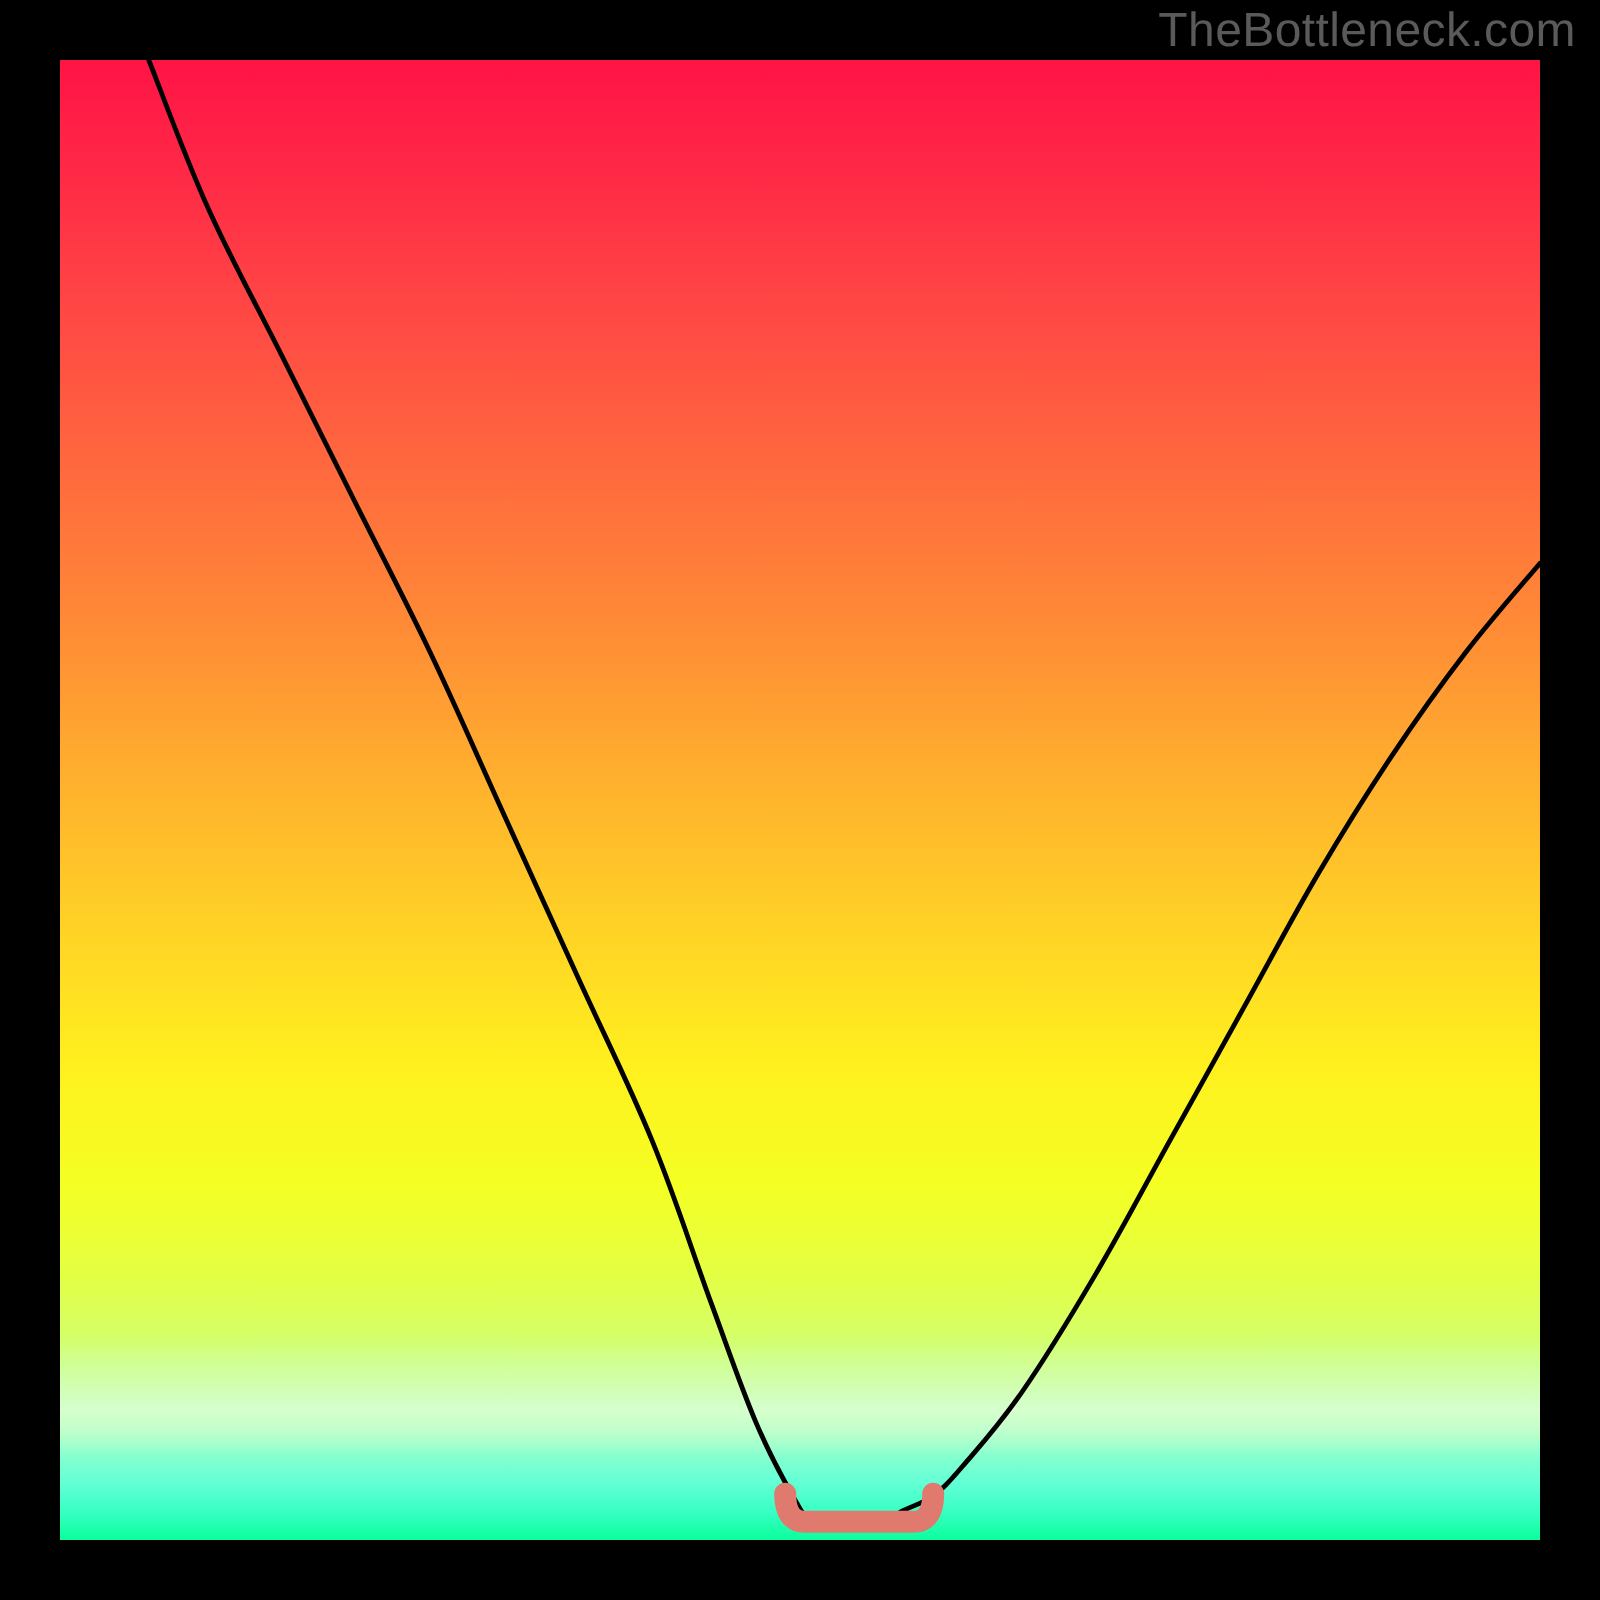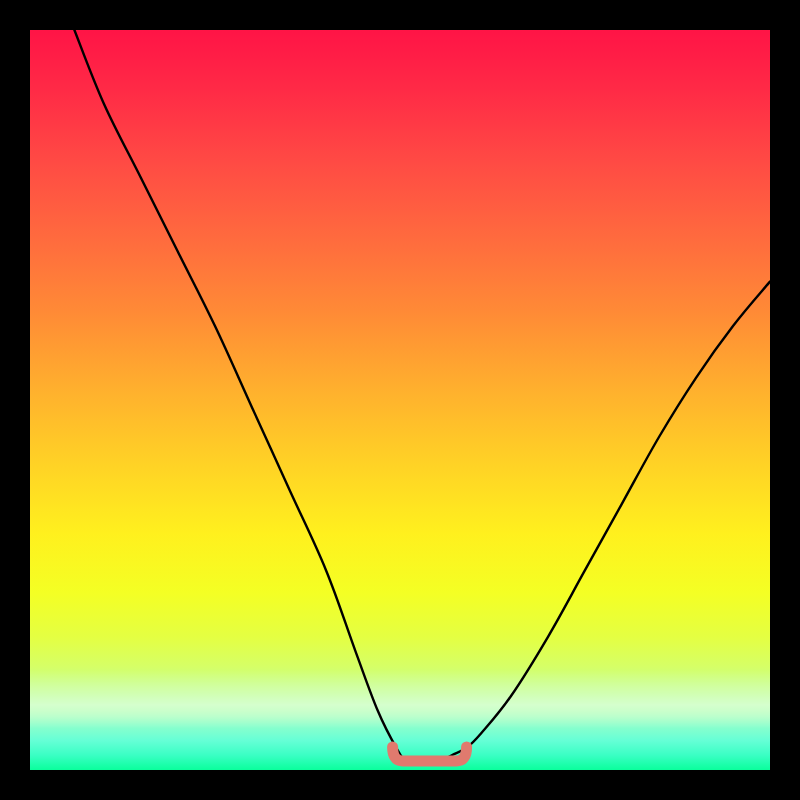--- a/index.html
+++ b/index.html
@@ -83,20 +83,21 @@
     position: absolute;
     inset: 0;
     width: 740px;
     height: 740px;
   }
 </style>
 </head>
 <body>
 
 <div class="frame">
+  <div class="watermark">TheBottleneck.com</div>
 
   <div class="plot">
     <div class="gradient"></div>
     <div class="band"></div>
 
     <svg class="curve" viewBox="0 0 740 740" preserveAspectRatio="none">
       <path id="bottleneck-path" fill="none" stroke="#000000" stroke-width="2.4" stroke-linecap="round" d="M 44.40 0.00 C 49.73 13.32, 62.01 47.36, 74.00 74.00 C 85.99 100.64, 97.68 121.36, 111.00 148.00 C 124.32 174.64, 134.68 195.36, 148.00 222.00 C 161.32 248.64, 171.68 268.03, 185.00 296.00 C 198.32 323.97, 208.68 348.10, 222.00 377.40 C 235.32 406.70, 245.68 429.50, 259.00 458.80 C 272.32 488.10, 284.01 510.90, 296.00 540.20 C 307.99 569.50, 316.28 596.29, 325.60 621.60 C 334.92 646.91, 340.47 663.48, 347.80 680.80 C 355.13 698.12, 360.97 708.48, 366.30 717.80 C 371.63 727.12, 372.74 729.94, 377.40 732.60 C 382.06 735.26, 386.87 732.60, 392.20 732.60 C 397.53 732.60, 401.67 733.93, 407.00 732.60 C 412.33 731.27, 416.47 727.86, 421.80 725.20 C 427.13 722.54, 431.27 721.80, 436.60 717.80 C 441.93 713.80, 443.41 712.32, 451.40 703.00 C 459.39 693.68, 469.01 683.32, 481.00 666.00 C 492.99 648.68, 504.68 629.44, 518.00 606.80 C 531.32 584.16, 541.68 564.18, 555.00 540.20 C 568.32 516.22, 578.68 497.58, 592.00 473.60 C 605.32 449.62, 615.68 429.64, 629.00 407.00 C 642.32 384.36, 652.68 367.78, 666.00 347.80 C 679.32 327.82, 689.68 313.32, 703.00 296.00 C 716.32 278.68, 733.34 259.59, 740.00 251.60"></path>
       <path id="bump-path" fill="none" stroke="#e07a6e" stroke-width="11" stroke-linecap="round" d="M 362.60 716.90 Q 362.60 730.90 372.60 730.90 L 426.60 730.90 Q 436.60 730.90 436.60 716.90"></path>
     </svg>
   </div>

